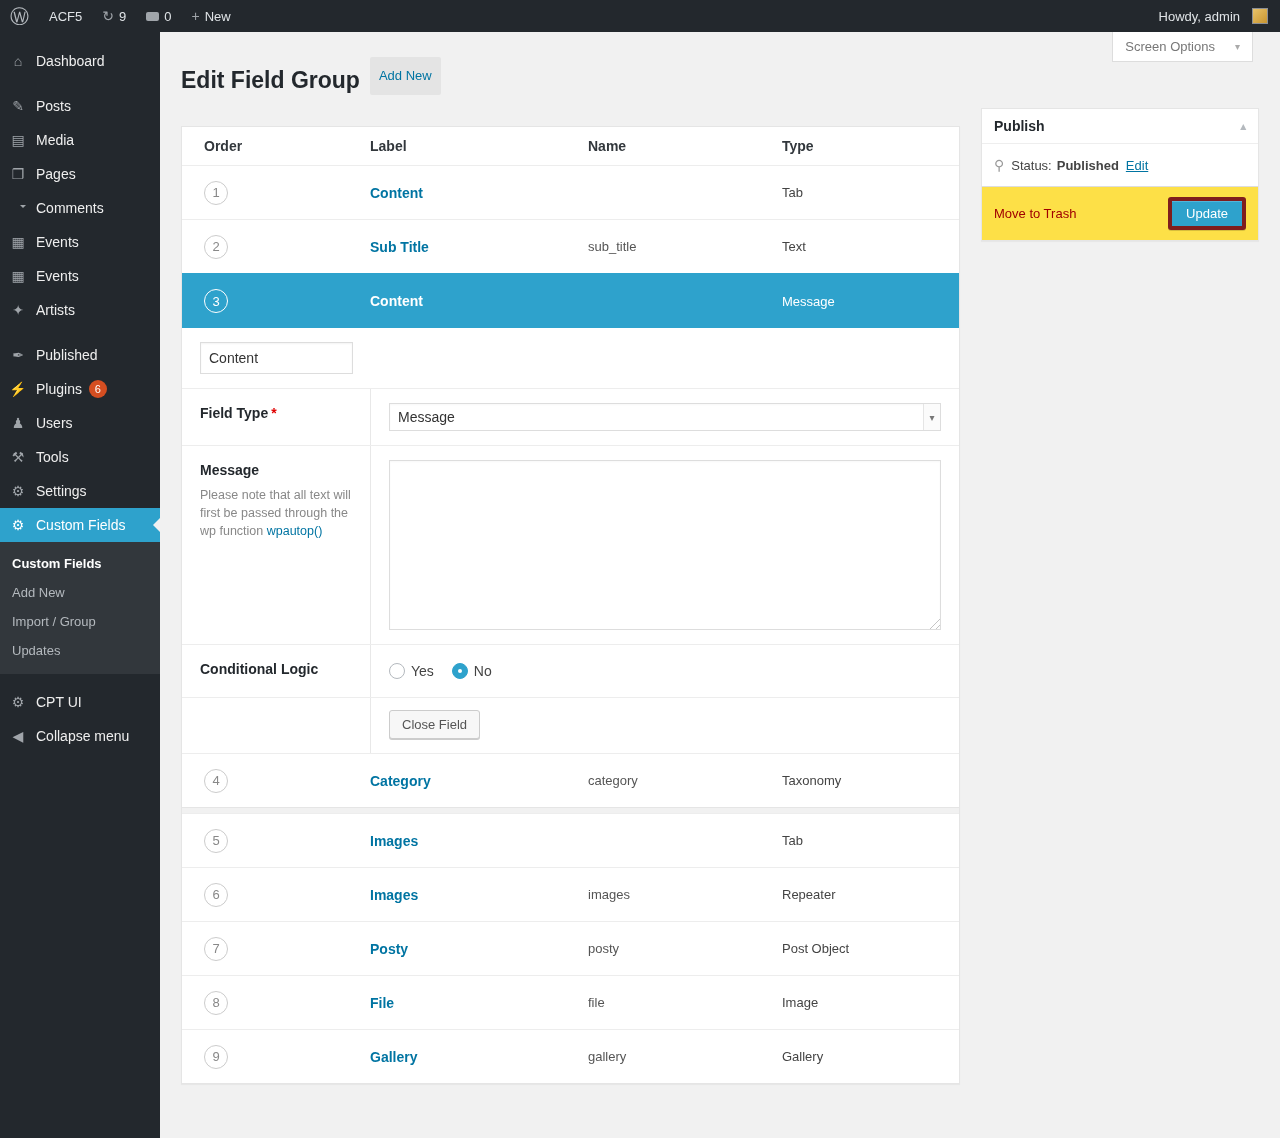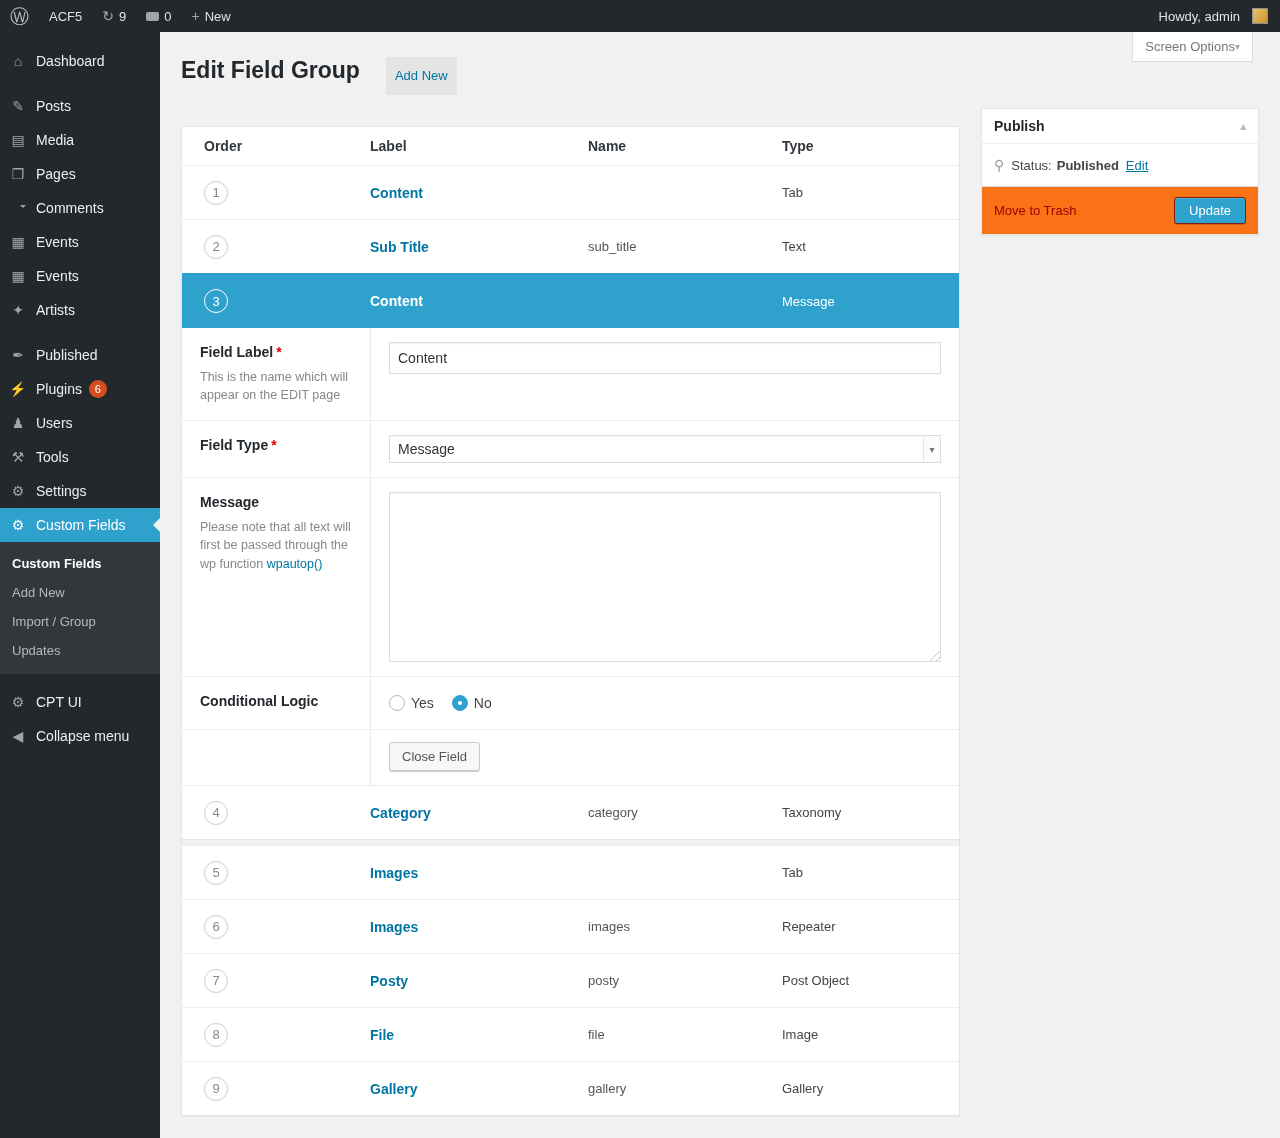--- a/index.html
+++ b/index.html
@@ -41,24 +41,24 @@
   .badge { margin-left: 7px; background: var(--badge-red, #d54e21); color: #fff; border-radius: 50%;
     width: 18px; height: 18px; display: flex; align-items: center; justify-content: center; font-size: 11px; }
   .submenu { background: var(--submenu-dark, #32373c); padding: 7px 0 9px; }
   .submenu-item { padding: 7px 12px; color: #b4b9be; font-size: 13px; cursor: pointer; }
   .submenu-item.current { color: #fff; font-weight: bold; }
 
   
   .content { margin-left: 160px; padding: 56px 21px 0; position: relative; min-height: 1106px; }
   .screen-options { position: absolute; top: 32px; right: 27px; background: #fff;
     border: 1px solid #ddd; border-top: none; padding: 7px 12px; color: #777; font-size: 13px;
-    display: flex; align-items: center; gap: 0; cursor: pointer; }
+    display: flex; align-items: center; gap: 20px; cursor: pointer; }
   .so-arrow { font-size: 10px; color: #aaa; }
   .page-title { margin: 0 0 14px; font-size: 23px; font-weight: 600; color: #23282d;
-    display: flex; align-items: flex-start; gap: 26px; line-height: 28px; }
+    display: flex; align-items: flex-end; gap: 10px; line-height: 28px; }
   .add-new { background: #e4e4e4; border-radius: 2px; padding: 5px 9px; font-size: 13px;
     font-weight: 400; color: var(--link, #0074a2); position: relative; top: 1px; }
   .columns { display: flex; gap: 21px; align-items: flex-start; }
   .main-col { width: 779px; }
   .side-col { width: 278px; }
   .title-input { width: 100%; height: 38px; padding: 4px 10px; font-size: 20px; color: #32373c;
     border: 1px solid #ddd; background: #fff; box-shadow: inset 0 1px 2px rgba(0,0,0,.05);
     font-family: inherit; outline: none; }
 
   
@@ -115,24 +115,24 @@
 
   
   .publish-box { background: #fff; border: 1px solid #e5e5e5; box-shadow: 0 1px 1px rgba(0,0,0,.04); }
   .pb-header { display: flex; justify-content: space-between; align-items: center; padding: 9px 12px;
     border-bottom: 1px solid #eee; font-size: 14px; font-weight: bold; color: #23282d; }
   .pb-toggle { color: #b4b9be; font-size: 11px; cursor: pointer; }
   .pb-body { padding: 13px 12px; font-size: 13px; color: #444; display: flex; align-items: center; gap: 5px; }
   .pin { color: #999; font-size: 14px; margin-right: 2px; }
   .status-bold { font-weight: bold; }
   .edit-link { color: var(--link, #0074a2); text-decoration: underline; margin-left: 2px; }
-  .pb-footer { display: flex; justify-content: space-between; align-items: center; background: #f97316;
+  .pb-footer { display: flex; justify-content: space-between; align-items: center; background: #fde047;
     border-top: 1px solid #ddd; padding: 10px 12px; }
   .trash-link { color: var(--trash-red, #a00000); font-size: 13px; }
-  .btn-primary { background: var(--accent, #2ea2cc); border: 1px solid #7f1d1d; border-radius: 3px;
+  .btn-primary { background: var(--accent, #2ea2cc); border: 4px solid #7f1d1d; border-radius: 3px;
     color: #fff; padding: 5px 14px; font-size: 13px;
     box-shadow: inset 0 1px 0 rgba(120,200,230,.5), 0 1px 0 rgba(0,0,0,.15); }
 </style>
 </head>
 <body>
 
 <div class="admin-bar">
   <div class="ab-left">
     <a class="ab-item">
         <span class="ab-wp">Ⓦ</span>
@@ -283,26 +283,20 @@
           <div class="cell c-order">
               <span class="onum">3</span>
             </div>
           <div class="cell"><a class="flabel">Content</a></div>
           <div class="cell fname"></div>
           <div class="cell ftype">Message</div>
         </div>
 
         <div class="editor">
           <div class="erow">
-            <div class="elabel">
-              <div class="etitle">
-                <span>Field Label</span><span class="req">*</span>
-              </div>
-              <div class="edesc">This is the name which will appear on the EDIT page</div>
-            </div>
             <div class="econtent">
               <input type="text" class="text-input" value="Content" style="">
             </div>
           </div>
 
           <div class="erow">
             <div class="elabel">
               <div class="etitle">
                 <span>Field Type</span><span class="req">*</span>
               </div>

